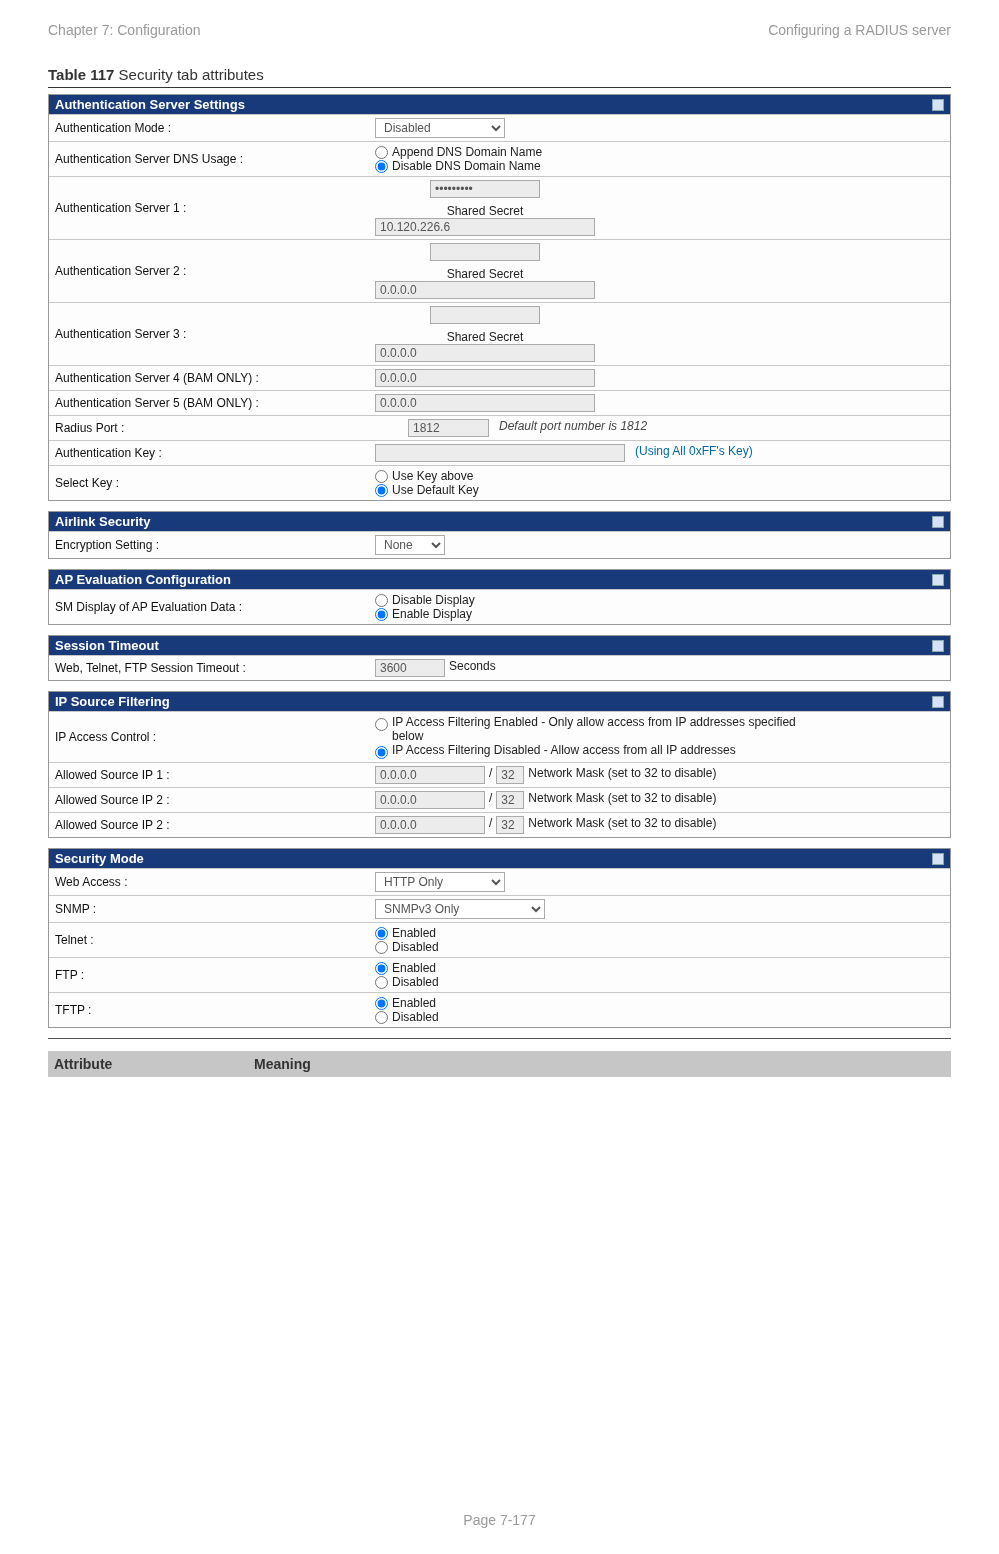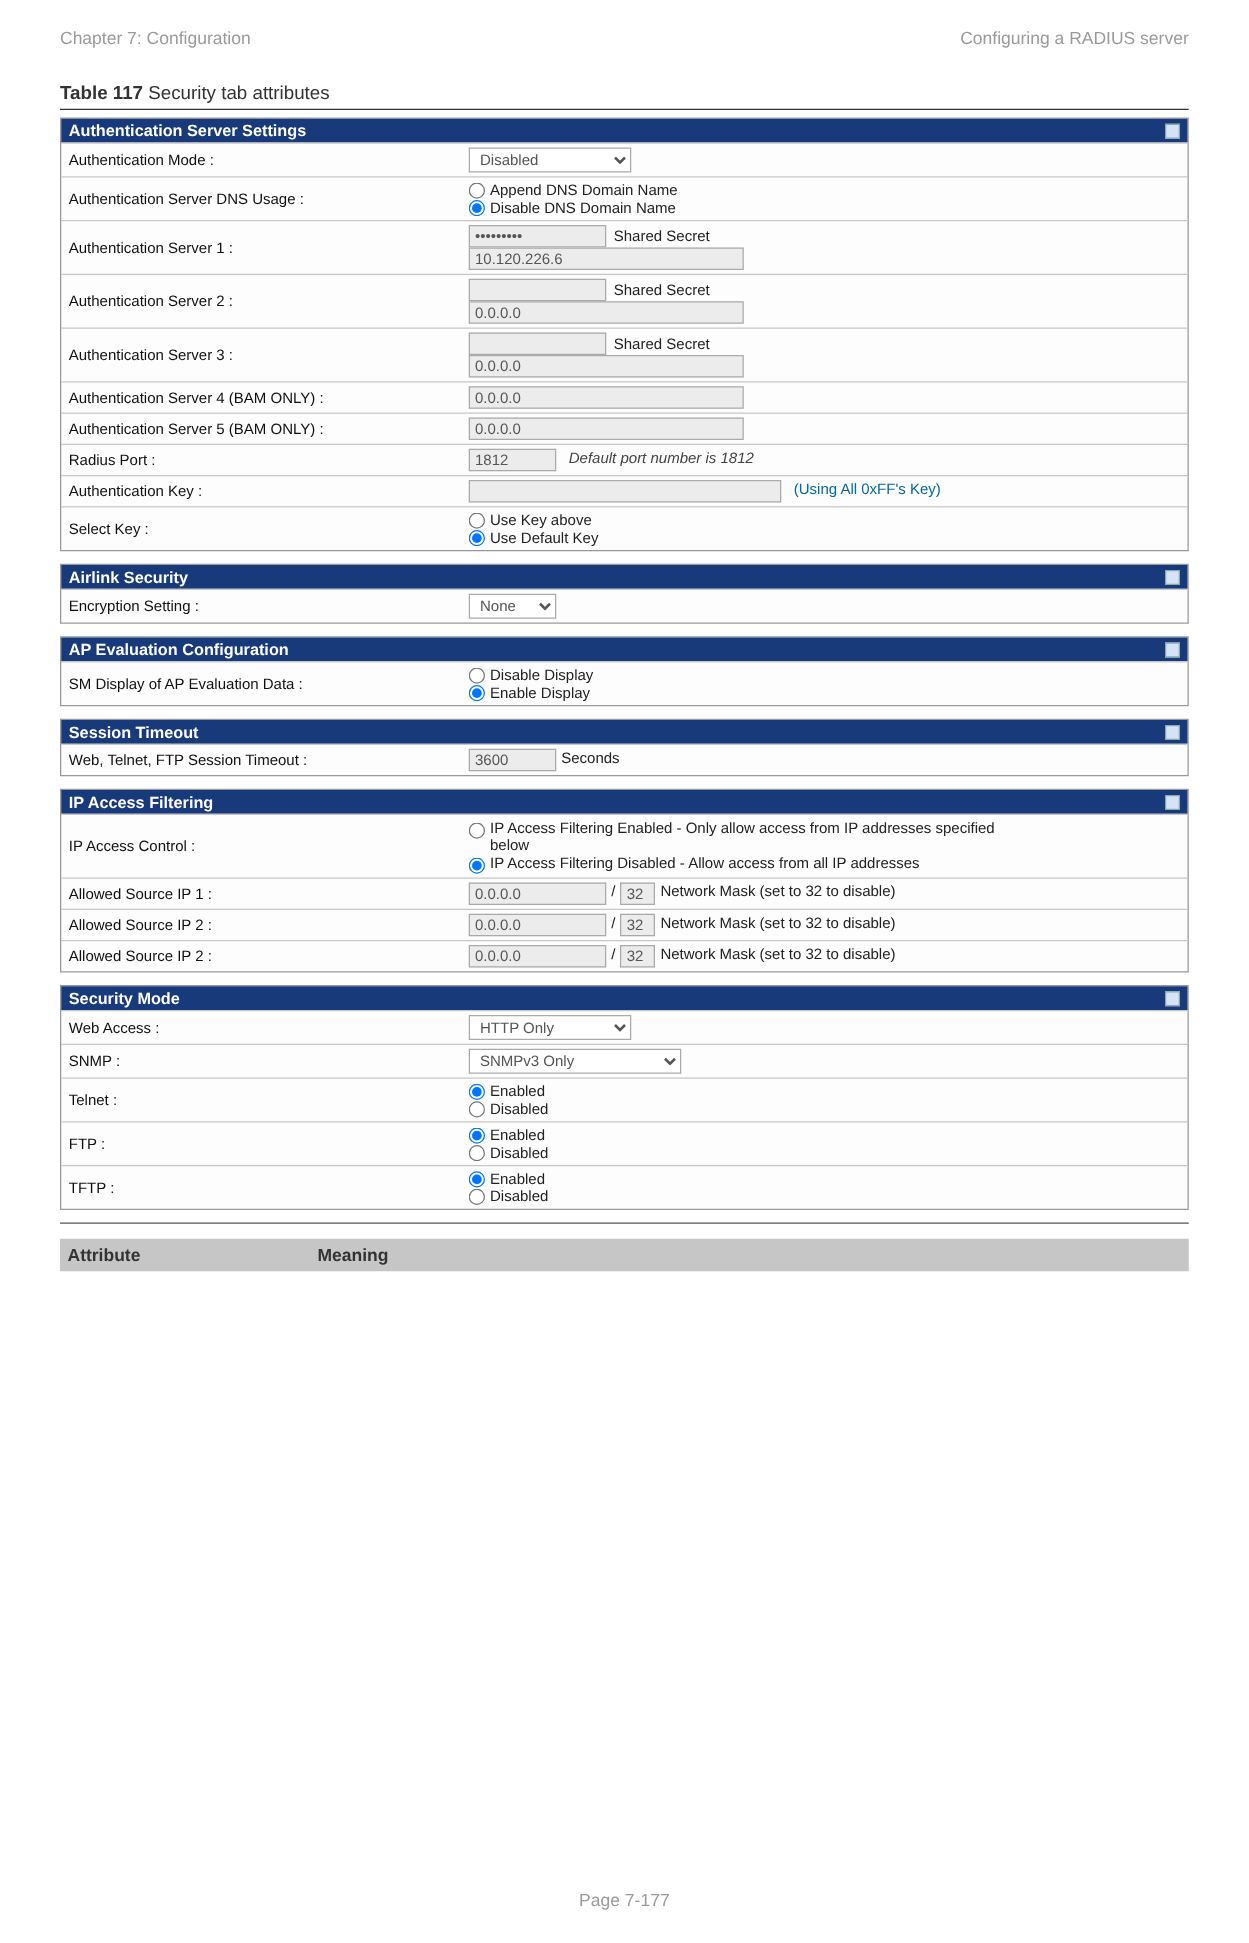--- a/index.html
+++ b/index.html
@@ -51,21 +51,21 @@
     font-family: inherit;
     font-size: 12px;
     border: 1px solid #aaa;
     background: #ececec;
     padding: 1px 4px;
     color: #555;
   }
   select { background: #fff; }
 
   .secret-group { display: flex; flex-direction: column; gap: 0; }
-  .secret-line { display: flex; align-items: center; gap: 6px; }
+  .secret-line { display: flex; align-items: center; gap: 6px; flex-direction: column; }
 
   .radio-block { display: flex; flex-direction: column; gap: 0; }
   .radio-line { display: flex; align-items: center; gap: 4px; }
   input[type="radio"] { margin: 0; }
 
   .inline-note { font-style: italic; color: #444; margin-left: 6px; }
   .plain-note { color: #0369a1; margin-left: 6px; }
 
   .attr-bar {
     background: #c6c6c6;
@@ -179,21 +179,21 @@
   <div class="grid-row">
     <div class="cell-l">Authentication Server 5 (BAM ONLY) :</div>
     <div class="cell-r">
         <input type="text" style="width: 220px;" value="0.0.0.0">
       </div>
   </div>
 
   <div class="grid-row">
     <div class="cell-l">Radius Port :</div>
     <div class="cell-r">
-      <input type="text" style="width: 70px;" value="1812">
+      <input type="text" style="width: 81px; margin-left: 33px;" value="1812">
       <span class="inline-note">Default port number is 1812</span>
     </div>
   </div>
 
   <div class="grid-row">
     <div class="cell-l">Authentication Key :</div>
     <div class="cell-r">
       <input type="text" style="width: 250px;">
       <span class="plain-note">(Using All 0xFF's Key)</span>
     </div>
@@ -260,21 +260,21 @@
     <div class="cell-l">Web, Telnet, FTP Session Timeout :</div>
     <div class="cell-r">
       <input type="text" style="width: 70px;" value="3600">
       <span>Seconds</span>
     </div>
   </div>
 </div>
 
 <div class="panel">
   <div class="panel-header">
-    <span>IP Access Filtering</span>
+    <span>IP Source Filtering</span>
     <span class="toggle"></span>
   </div>
   <div class="grid-row">
     <div class="cell-l">IP Access Control :</div>
     <div class="cell-r">
       <div class="radio-block" style="max-width:430px">
         <div class="radio-line" style="align-items:flex-start">
             <input type="radio" style="margin-top: 3px;">
             <span>IP Access Filtering Enabled - Only allow access from IP addresses specified below</span>
           </div>

